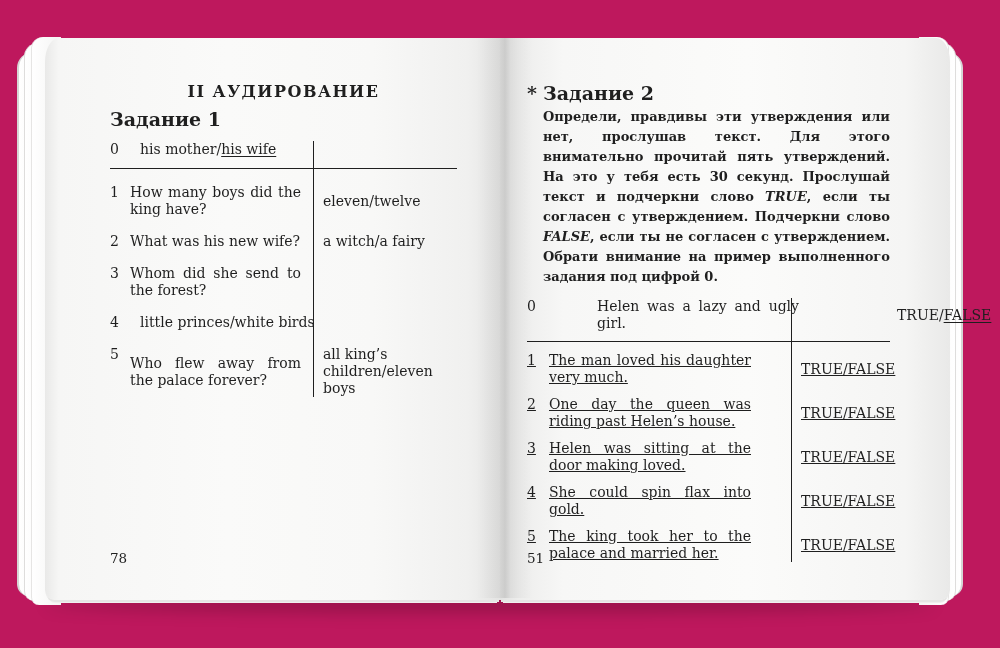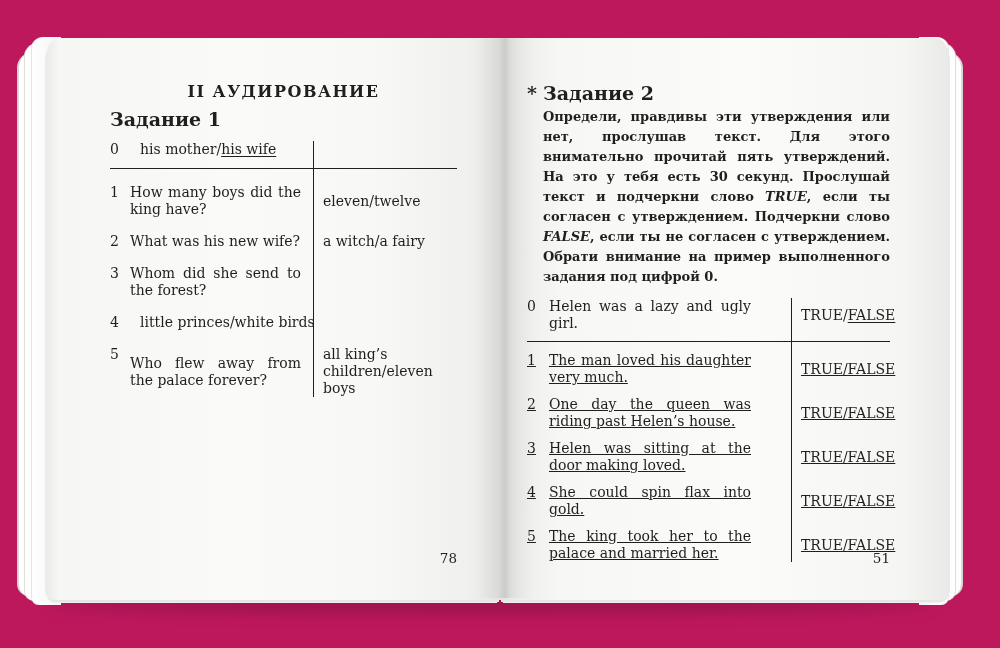--- a/index.html
+++ b/index.html
@@ -47,31 +47,31 @@
 
   .qa-table{position:relative;margin-top:11px;font-size:14px;line-height:17px;}
   .col-divider{position:absolute;top:0;bottom:0;width:1px;background:var(--ink);}
   .sheet.left  .col-divider{left:203px;}
   .sheet.right .col-divider{left:264px;}
 
   .row{display:flex;align-items:center;}
   .row + .row{margin-top:15px;}
   .sheet.right .row + .row{margin-top:10px;text-decoration:underline;}
   .row.example{border-bottom:1px solid var(--ink);padding-bottom:10px;margin-bottom:15px;}
-  .sheet.right .row.example{padding-bottom:9px;margin-bottom:4px;}
+  .sheet.right .row.example{padding-bottom:9px;margin-bottom:4px;gap:48px;}
   .num{flex:none;align-self:flex-start;}
   .sheet.left  .num{width:20px;}
   .sheet.right .num{width:22px;}
   .q{flex:none;text-align:justify;}
   .sheet.left  .q{width:183px;padding-right:12px;}
   .sheet.right .q{width:242px;padding-right:40px;}
   .ans{flex:1;padding-left:10px;overflow-wrap:break-word;}
   .u{text-decoration:underline;text-underline-offset:2px;}
 
-  .page-number{position:absolute;bottom:34px;text-align:right;font-size:13.5px;}
+  .page-number{position:absolute;bottom:34px;text-align:left;font-size:13.5px;}
   .sheet.left  .page-number{left:65px;right:43px;}
   .sheet.right .page-number{left:27px;right:60px;}
 </style>
 </head>
 <body>
 
 <div class="scene">
   <div class="book">
     <div class="floor-shadow"></div>
     <div class="edge l1"></div>

